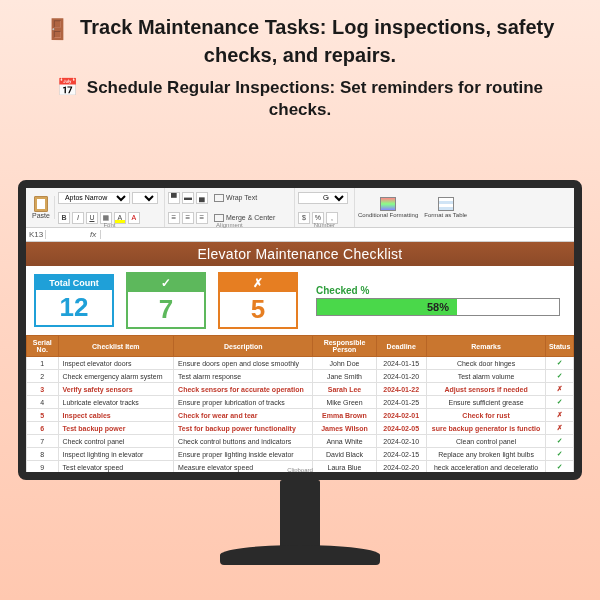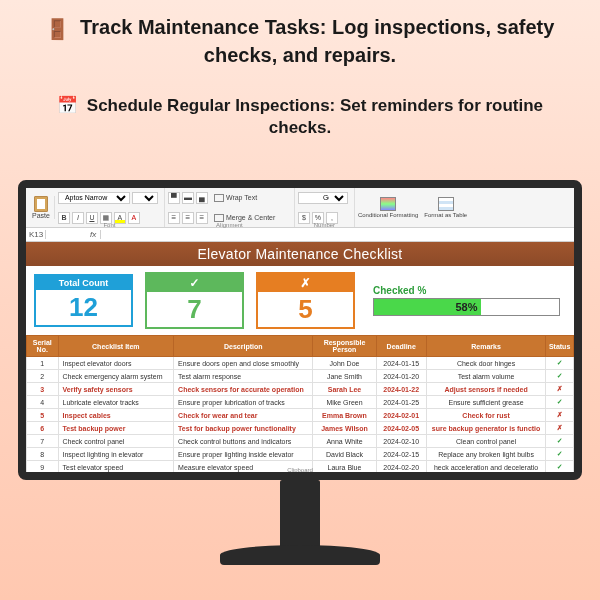--- a/index.html
+++ b/index.html
@@ -4,21 +4,21 @@
 <style>
   * { margin: 0; padding: 0; box-sizing: border-box; }
   body {
     width: 600px; height: 600px;
     background: linear-gradient(180deg, #ffe8dd 0%, #ffd6c4 50%, #ffc8b0 100%);
     font-family: -apple-system, BlinkMacSystemFont, 'Segoe UI', sans-serif;
     overflow: hidden;
     position: relative;
   }
   .marketing { text-align: center; padding: 14px 30px 6px; }
-  .marketing h1 { font-size: 20px; font-weight: 700; color: #1a1a1a; line-height: 1.3; margin-bottom: 27px; }
+  .marketing h1 { font-size: 20px; font-weight: 700; color: #1a1a1a; line-height: 1.3; margin-bottom: 9px; }
   .marketing h2 { font-size: 17px; font-weight: 700; color: #1a1a1a; line-height: 1.3; }
   .emoji-icon { display: inline-block; vertical-align: middle; margin-right: 4px; }
 
   .monitor {
     position: absolute;
     left: 18px; right: 18px;
     top: 180px;
     height: 300px;
     background: #fff;
     border: 8px solid #2a2a2a;
@@ -89,21 +89,21 @@
     color: #fff;
     text-align: center;
     padding: 4px 0;
     font-size: 14px;
     font-weight: 500;
     letter-spacing: 0.3px;
   }
   .stats { display: flex; gap: 12px; padding: 6px 8px; align-items: center; justify-content: space-around; }
   .stat-box {
     flex: 0 0 auto;
-    width: 99px;
+    width: 80px;
     text-align: center;
     border: 2px solid;
     background: #fff;
   }
   .stat-header { color: #fff; font-size: 9px; padding: 2px 0; font-weight: 600; }
   .stat-value { font-size: 26px; font-weight: 700; padding: 2px 0; font-family: 'Segoe UI', sans-serif; }
   .stat-total { border-color: #1fa0d8; }
   .stat-total .stat-header { background: #1fa0d8; }
   .stat-total .stat-value { color: #1fa0d8; }
   .stat-done { border-color: #5db85c; }

